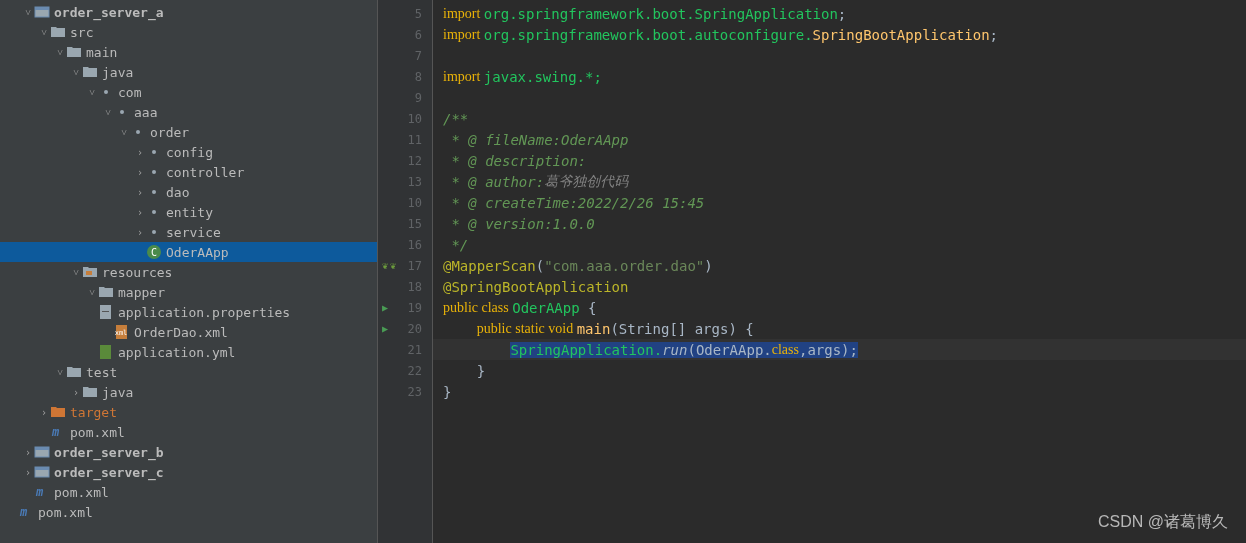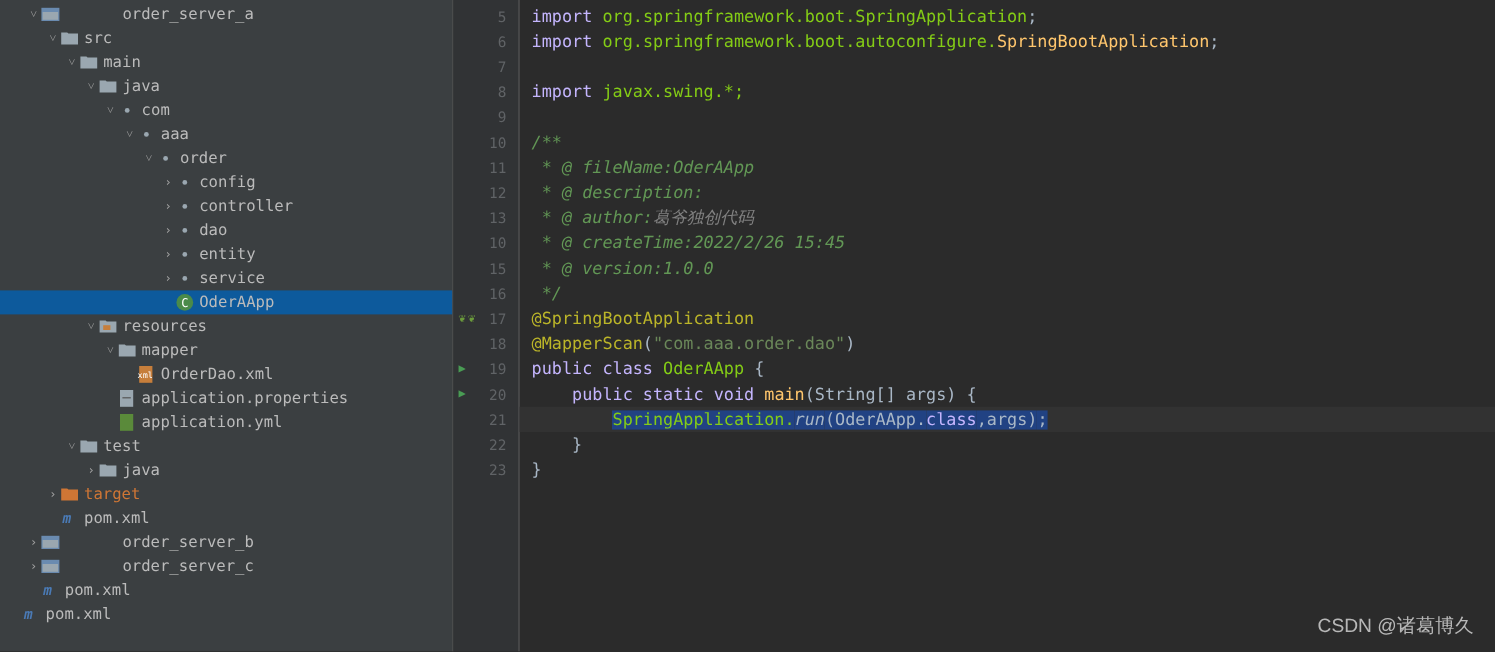--- a/index.html
+++ b/index.html
@@ -38,21 +38,21 @@
   font-size: 10px;
 }
 .icon {
   width: 16px;
   height: 16px;
   display: inline-flex;
   align-items: center;
   justify-content: center;
   margin-right: 4px;
 }
-.bold { font-weight: normal; color: #e0e0e0; margin-left: 48px; }
+.bold { font-weight: bold; color: #e0e0e0; }
 .label { color: #bbbbbb; }
 .excluded { color: #cf7635; }
 
 .editor-wrap { flex: 1; display: flex; background: #2b2b2b; position: relative; }
 .gutter {
   width: 55px;
   background: #313335;
   border-right: 1px solid #555;
   padding-top: 3px;
 }
@@ -82,24 +82,24 @@
 }
 .code-line {
   height: 21px;
   display: flex;
   align-items: center;
   padding-left: 10px;
   white-space: pre;
   font-size: 14px;
 }
 .current-line { background: #323232; }
-.hl-kw { color: #c4b5fd; }
+.hl-kw { color: #eab308; font-family: Liberation Serif, serif; }
 .hl-str { color: #6a8759; }
 .hl-ann { color: #bbb529; }
-.hl-cls { color: #84cc16; }
+.hl-cls { color: #22c55e; }
 .hl-id { color: #ffc66d; }
 .hl-cmt { color: #808080; font-style: italic; text-align: right; }
 .hl-doc { color: #629755; font-style: italic; }
 .hl-pun { color: #a9b7c6; }
 .hl-sel { background: #214283; }
 .hl-static { font-style: italic; }
 
 .watermark {
   position: absolute;
   right: 18px;
@@ -261,40 +261,40 @@
       <span class="indent" style="width: 80px;"></span>
       <span class="chev">˅</span>
       <span class="icon">
         <svg viewBox="0 0 16 16" fill="#9aa7b0">
           <path d="M1 3h5l1 1h8v9H1z"></path>
         </svg>
       </span>
       <span class="label">mapper</span>
     </div>
     <div class="tree-row">
+      <span class="indent" style="width: 80px;"></span>
+      <span class="chev"></span>
+      <span class="icon">
+        <svg viewBox="0 0 16 16">
+          <rect x="2" y="1" width="11" height="14" fill="#9aa7b0"></rect>
+          <rect x="4" y="7" width="7" height="1" fill="#555"></rect>
+        </svg>
+      </span>
+      <span class="label">application.properties</span>
+    </div>
+    <div class="tree-row">
       <span class="indent" style="width: 96px;"></span>
       <span class="chev"></span>
       <span class="icon">
         <svg viewBox="0 0 16 16">
           <rect x="2" y="1" width="11" height="14" fill="#c67e3b"></rect>
           <text x="7" y="11" font-size="7" fill="#fff" text-anchor="middle">xml</text>
         </svg>
       </span>
       <span class="label">OrderDao.xml</span>
-    </div>
-    <div class="tree-row">
-      <span class="indent" style="width: 80px;"></span>
-      <span class="chev"></span>
-      <span class="icon">
-        <svg viewBox="0 0 16 16">
-          <rect x="2" y="1" width="11" height="14" fill="#9aa7b0"></rect>
-          <rect x="4" y="7" width="7" height="1" fill="#555"></rect>
-        </svg>
-      </span>
-      <span class="label">application.properties</span>
     </div>
     <div class="tree-row">
       <span class="indent" style="width: 80px;"></span>
       <span class="chev"></span>
       <span class="icon">
         <svg viewBox="0 0 16 16">
           <rect x="2" y="1" width="11" height="14" fill="#5a8a3a"></rect>
         </svg>
       </span>
       <span class="label">application.yml</span>
@@ -418,22 +418,22 @@
       <div class="code-line"></div>
       <div class="code-line"><span class="hl-kw">import </span><span class="hl-cls">javax.swing.*;</span></div>
       <div class="code-line"></div>
       <div class="code-line"><span class="hl-doc">/**</span></div>
       <div class="code-line"><span class="hl-doc"> * @ </span><span class="hl-doc">fileName:OderAApp</span></div>
       <div class="code-line"><span class="hl-doc"> * @ </span><span class="hl-doc">description:</span></div>
       <div class="code-line"><span class="hl-doc"> * @ </span><span class="hl-doc">author:</span><span class="hl-cmt">葛爷独创代码</span></div>
       <div class="code-line"><span class="hl-doc"> * @ </span><span class="hl-doc">createTime:2022/2/26 15:45</span></div>
       <div class="code-line"><span class="hl-doc"> * @ </span><span class="hl-doc">version:1.0.0</span></div>
       <div class="code-line"><span class="hl-doc"> */</span></div>
+      <div class="code-line"><span class="hl-ann">@MapperScan</span><span class="hl-pun">(</span><span class="hl-str">"com.aaa.order.dao"</span><span class="hl-pun">)</span></div>
       <div class="code-line"><span class="hl-ann">@SpringBootApplication</span></div>
-      <div class="code-line"><span class="hl-ann">@MapperScan</span><span class="hl-pun">(</span><span class="hl-str">"com.aaa.order.dao"</span><span class="hl-pun">)</span></div>
       <div class="code-line"><span class="hl-kw">public class </span><span class="hl-cls">OderAApp </span><span class="hl-pun">{</span></div>
       <div class="code-line"><span class="">    </span><span class="hl-kw">public static </span><span class="hl-kw">void </span><span class="hl-id">main</span><span class="hl-pun">(String[] args) {</span></div>
       <div class="code-line current-line"><span class="">        </span><span class="hl-cls hl-sel">SpringApplication.</span><span class="hl-static hl-sel">run</span><span class="hl-pun hl-sel">(OderAApp.</span><span class="hl-kw hl-sel">class</span><span class="hl-pun hl-sel">,args)</span><span class="hl-pun hl-sel">;</span></div>
       <div class="code-line"><span class="hl-pun">    }</span></div>
       <div class="code-line"><span class="hl-pun">}</span></div>
     </div>
 </div>
 
 <div class="watermark">CSDN @诸葛博久</div>
 

